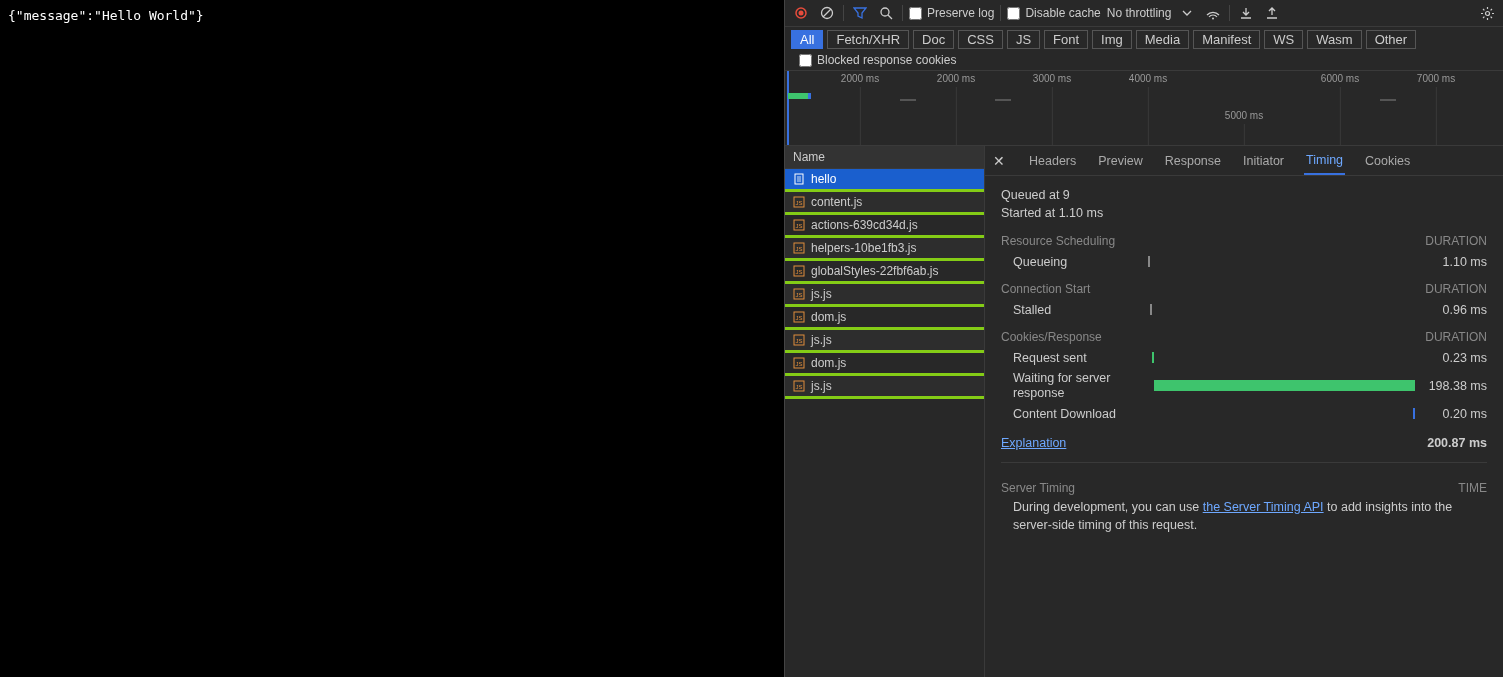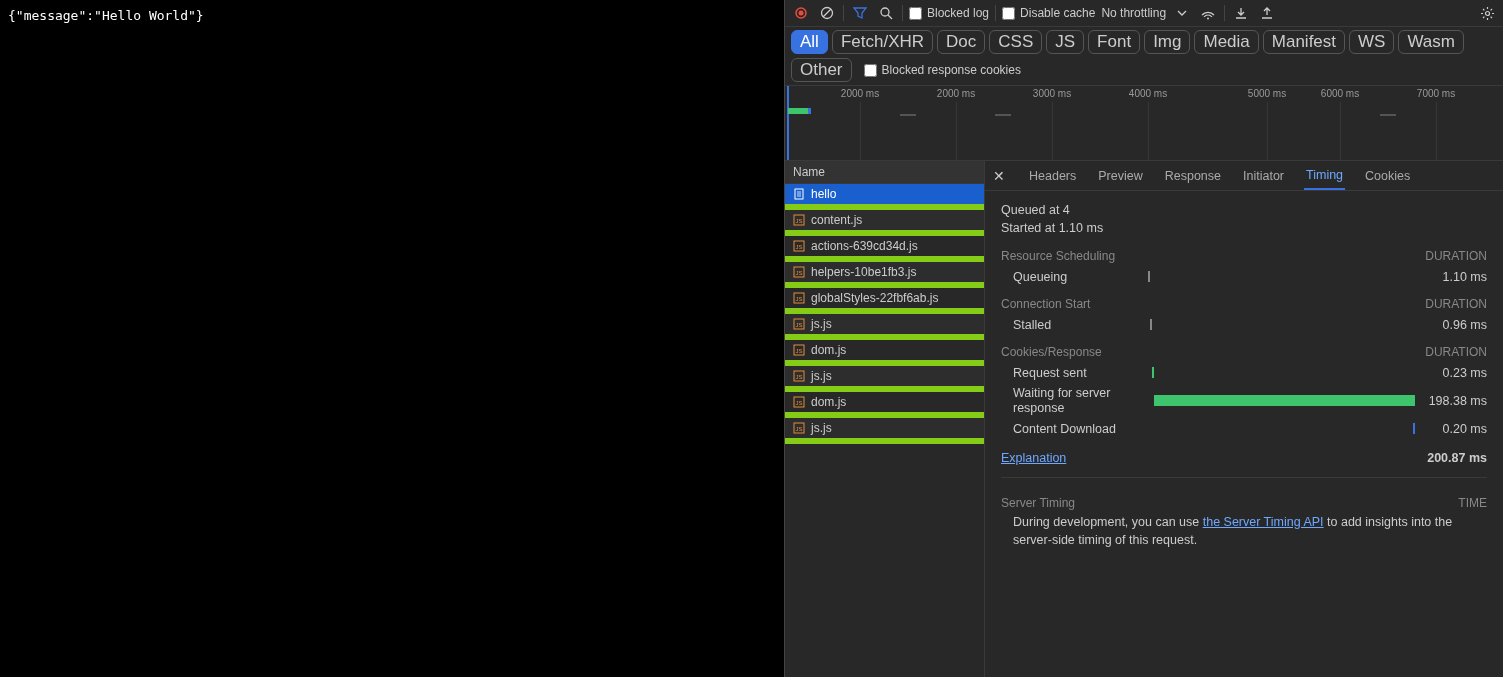--- a/index.html
+++ b/index.html
@@ -62,23 +62,23 @@
   position: absolute; left: 6px; top: 4px; color: #999;
 }
 .checkbox-label {
   display: flex; align-items: center; gap: 5px;
   color: #ccc; cursor: pointer;
 }
 .checkbox-label input { accent-color: #555; }
 .select-text { color: #ccc; }
 .filter-chip {
   border: 1px solid #555;
-  border-radius: 6px;
+  border-radius: 0;
   padding: 1px 8px;
-  font-size: 17px;
+  font-size: 13px;
   color: #ccc;
   cursor: pointer;
   background: transparent;
 }
 .filter-chip.active {
   background: #3871e0;
   border-color: #3871e0;
   color: #fff;
 }
 .top-right-icons {
@@ -145,21 +145,21 @@
   font-size: 12px;
   border-bottom: 1px solid #3a3a3a;
 }
 .req-row {
   display: flex;
   align-items: center;
   gap: 6px;
   padding: 3px 8px;
   font-size: 12px;
   cursor: pointer;
-  border-bottom: 6px solid #84cc16;
+  border-bottom: 3px solid #84cc16;
 }
 .req-row:nth-child(even) { background: #2d2d2d; }
 .req-row.selected {
   background: #1a5fce;
   color: #fff;
 }
 .req-icon {
   width: 12px; height: 12px;
   display: inline-flex;
   align-items: center; justify-content: center;
@@ -273,21 +273,21 @@
     </div>
     <div class="icon-btn">
       <svg width="14" height="14" viewBox="0 0 14 14">
           <circle cx="6" cy="6" r="4" fill="none" stroke="currentColor" stroke-width="1.3"></circle>
           <line x1="9" y1="9" x2="13" y2="13" stroke="currentColor" stroke-width="1.3"></line>
         </svg>
     </div>
     <div class="divider"></div>
     <label class="checkbox-label">
       <input type="checkbox" style="">
-        <span>Blocked log</span>
+        <span>Preserve log</span>
     </label>
     <div class="divider"></div>
     <label class="checkbox-label">
       <input type="checkbox" style="">
         <span>Disable cache</span>
     </label>
     <span class="select-text">No throttling</span>
     <div class="icon-btn">
       <svg width="10" height="10" viewBox="0 0 10 10">
           <path d="M1 3l4 4 4-4" fill="none" stroke="currentColor" stroke-width="1.3"></path>
@@ -329,21 +329,21 @@
     </label>
   </div>
 
 
   <div class="timeline">
     <div id="ticks-slot">
         <div class="tick" style="left: 75px;">2000 ms</div>
         <div class="tick" style="left: 171px;">2000 ms</div>
         <div class="tick" style="left: 267px;">3000 ms</div>
         <div class="tick" style="left: 363px;">4000 ms</div>
-        <div class="tick" style="left: 482px;">5000 ms</div>
+        <div class="tick" style="left: 459px; margin-top: 37px;">5000 ms</div>
         <div class="tick" style="left: 555px;">6000 ms</div>
         <div class="tick" style="left: 651px;">7000 ms</div>
       </div>
     <div class="tl-marker tl-blue"></div>
     <div class="tl-bar green"></div>
     <div class="tl-bar blue"></div>
     <div class="tl-under" style="left:115px"></div>
     <div class="tl-under" style="left:210px"></div>
     <div class="tl-under" style="left:595px"></div>
   </div>
@@ -444,21 +444,21 @@
           </div>
         </div>
     </div>
 
     <div class="detail-pane">
       <div class="detail-tabs">
         <span class="close-x">✕</span>
         <span id="tabs-slot" style="display:contents"><span class="detail-tab">Headers</span><span class="detail-tab">Preview</span><span class="detail-tab">Response</span><span class="detail-tab">Initiator</span><span class="detail-tab active">Timing</span><span class="detail-tab">Cookies</span></span>
       </div>
       <div class="timing-body">
-        <div class="intro">Queued at 4</div>
+        <div class="intro">Queued at 9</div>
         <div class="intro">Started at 1.10 ms</div>
 
         <div class="section-head">
           <span>Resource Scheduling</span>
           <span>DURATION</span>
         </div>
         <div class="timing-row">
           <span class="label">Queueing</span>
           <div class="bar-area">
               <div class="bar grey" style="left:0;width:2px"></div>

